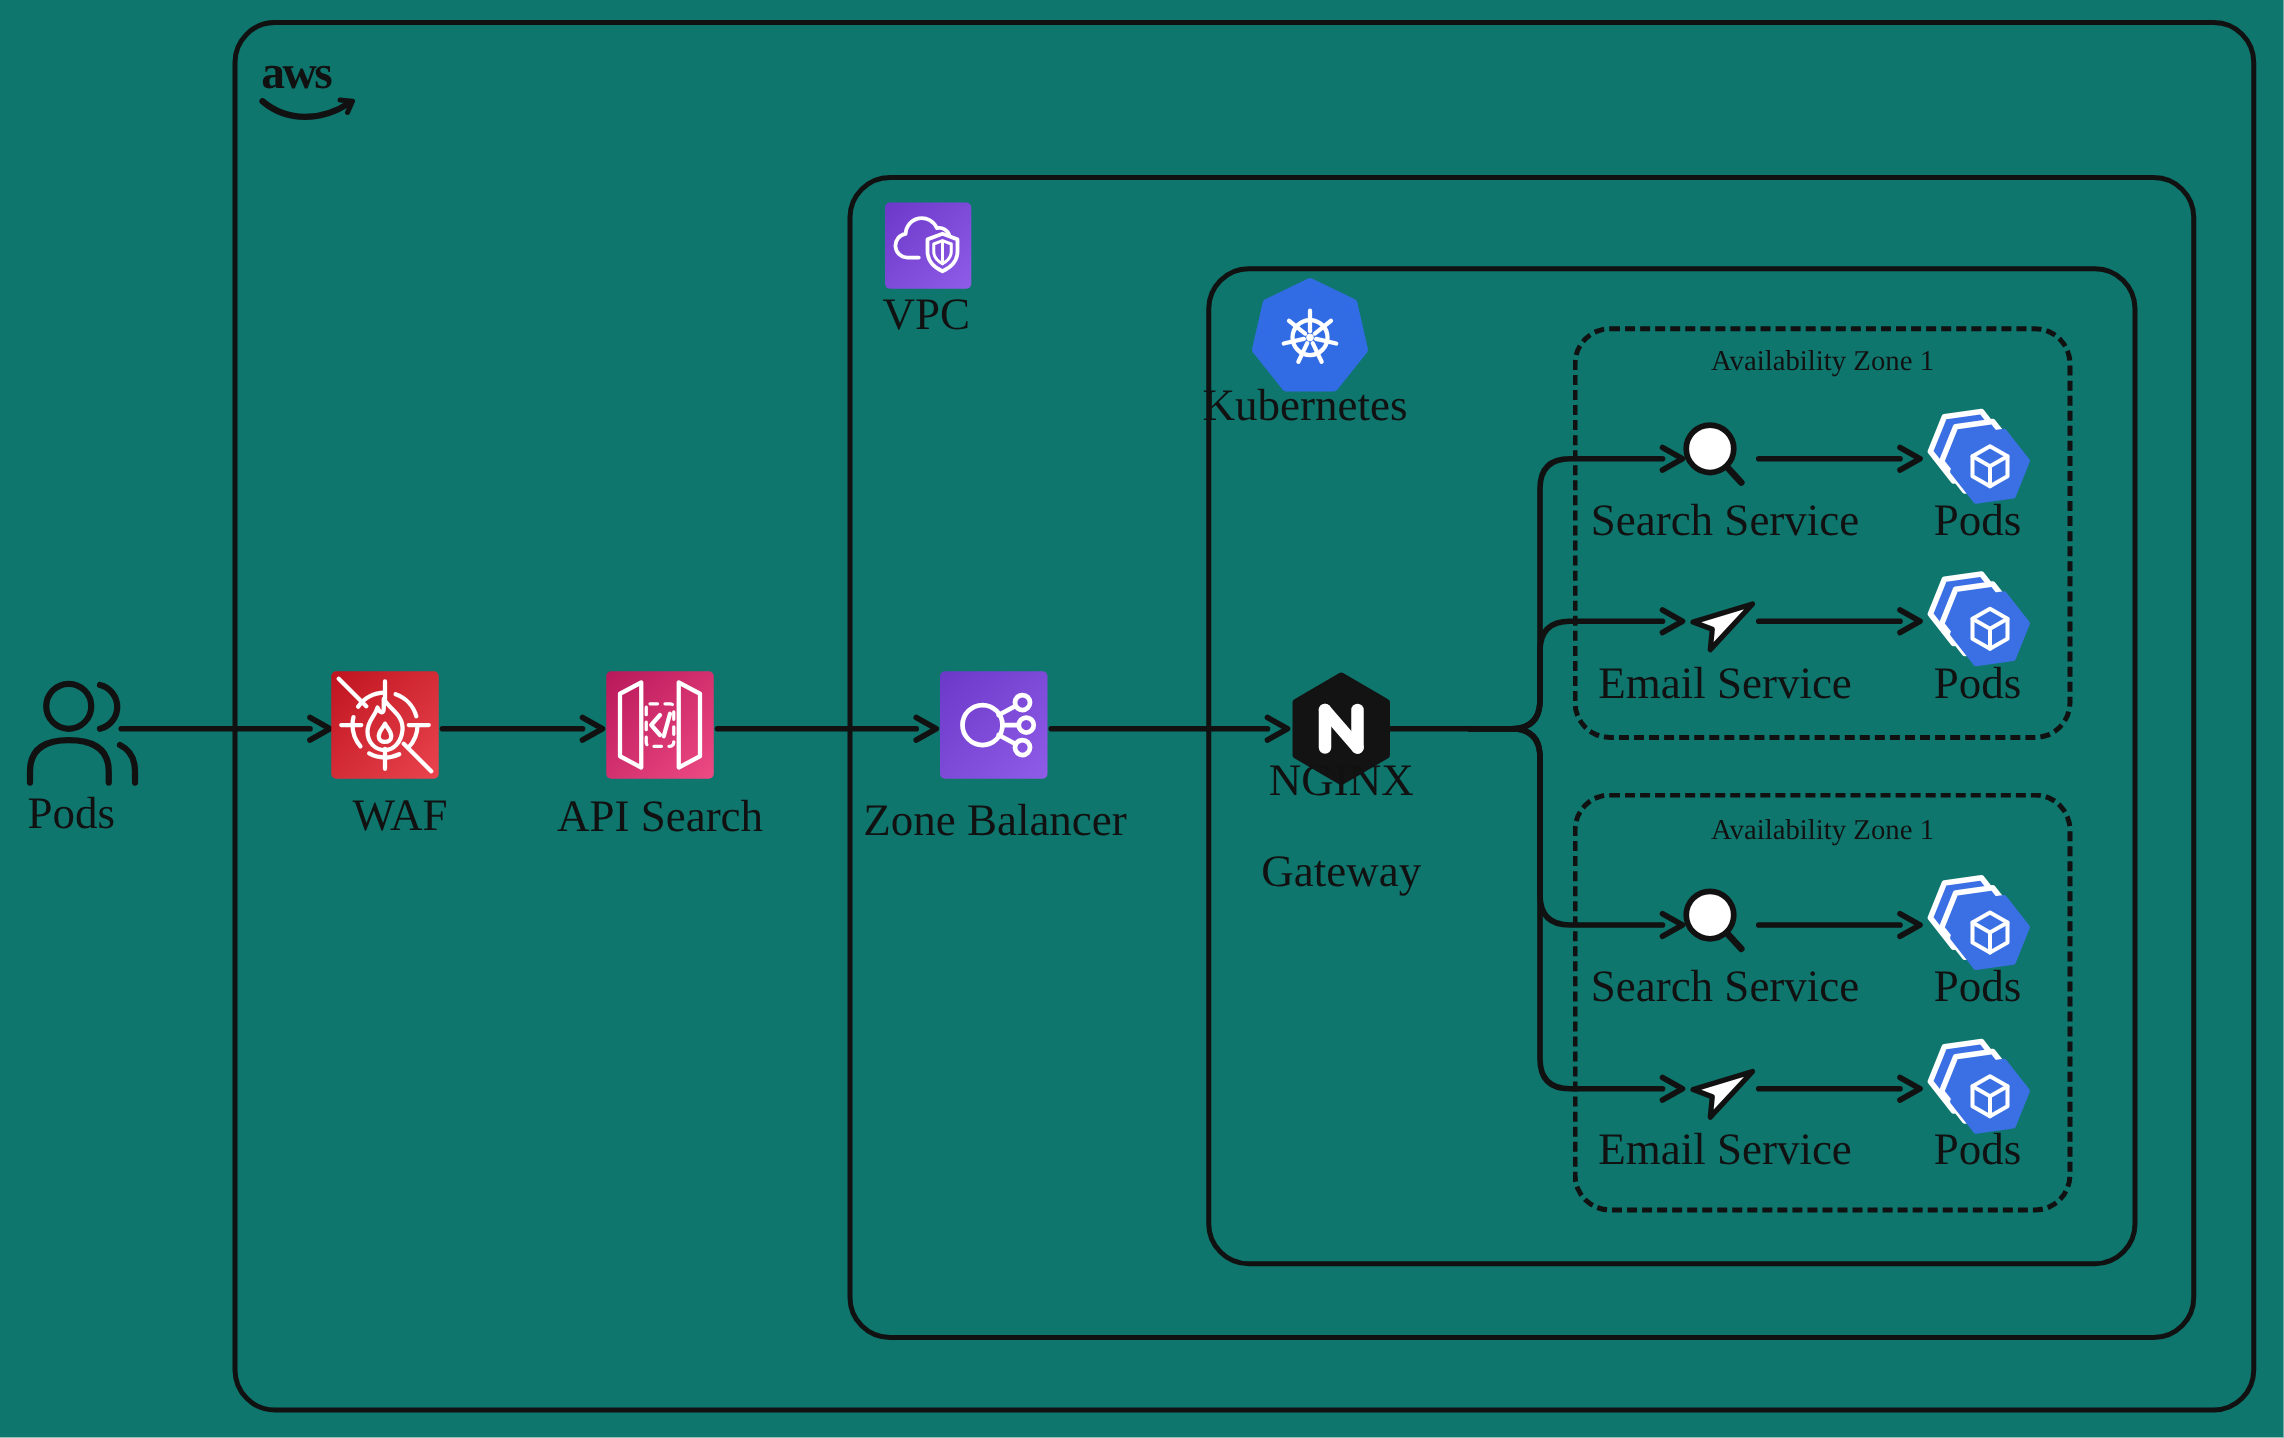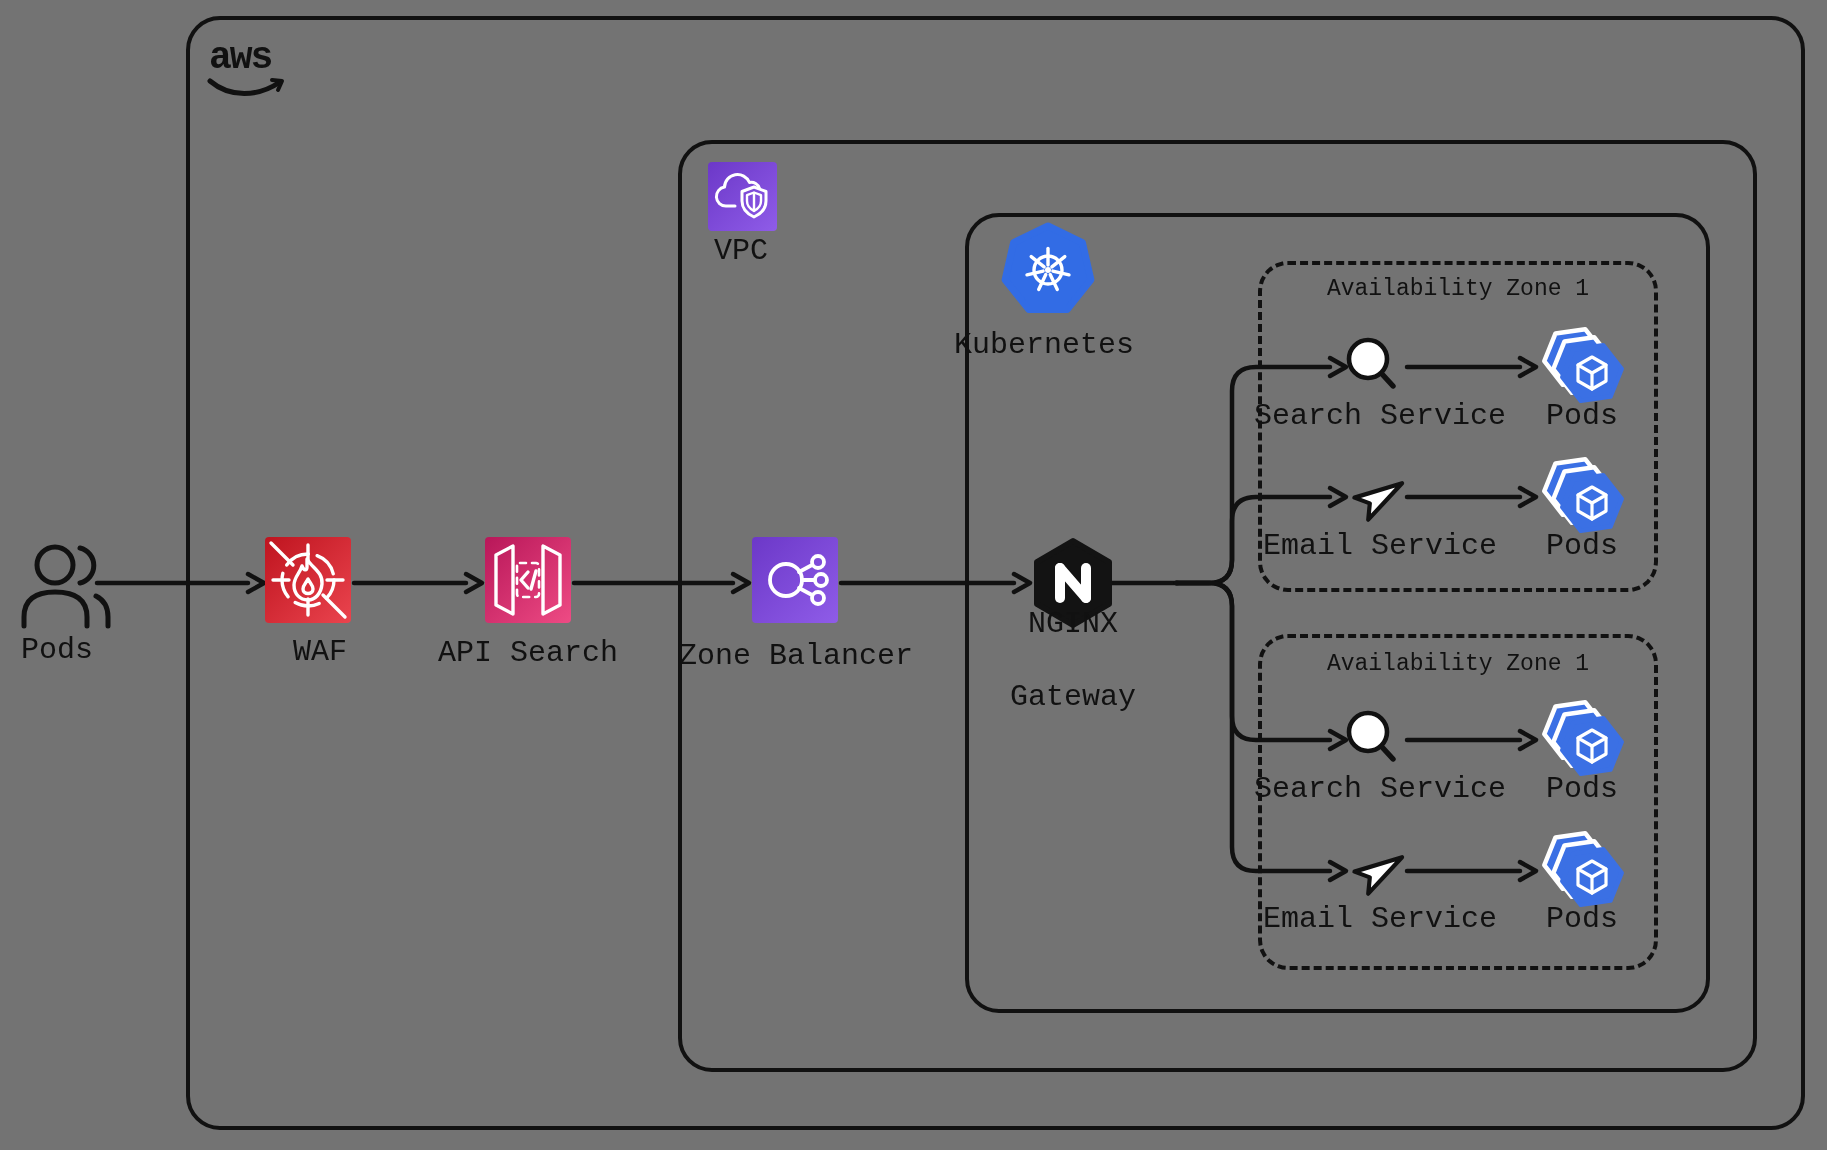--- a/index.html
+++ b/index.html
@@ -1,22 +1,22 @@
 <!DOCTYPE html>
 <html><head>
 <meta charset="utf-8">
 <style>
   html,body{margin:0;padding:0;background:#fff;}
   .canvas{
-    position:relative;width:1827px;height:1150px;background:#737373;
-    font-family:Liberation Mono, monospace;color:#111;overflow:hidden;
+    position:relative;width:1827px;height:1150px;background:#0f766e;
+    font-family:Liberation Serif, serif;color:#111;overflow:hidden;
   }
   .box{position:absolute;box-sizing:border-box;border:4px solid #111;border-radius:34px;background:transparent;}
   .box.dashed{border:4px dashed #111;border-radius:30px;}
-  .lbl{position:absolute;transform:translate(-50%,-50%);white-space:nowrap;font-size:30px;color:#111;}
+  .lbl{position:absolute;transform:translate(-50%,-50%);white-space:nowrap;font-size:36px;color:#111;}
   .lbl.small{font-size:23px;}
   .iconsq{position:absolute;border-radius:4px;}
   .iconsq svg{display:block;}
   .abs{position:absolute;}
   .awsword{position:absolute;font-size:38px;font-weight:bold;letter-spacing:-2px;color:#111;}
   svg{overflow:visible;}
 </style>
 </head>
 <body>
 
@@ -128,21 +128,21 @@
       <path d="M0,-5 L0,-21.5"></path>
       <path d="M3.9,-3.1 L16.8,-13.4"></path>
       <path d="M4.9,1.1 L21,4.8"></path>
       <path d="M2.2,4.5 L9.3,19.4"></path>
       <path d="M-2.2,4.5 L-9.3,19.4"></path>
       <path d="M-4.9,1.1 L-21,4.8"></path>
       <path d="M-3.9,-3.1 L-16.8,-13.4"></path>
     </g>
     <circle r="3" fill="#fff"></circle>
   </svg>
-  <div class="lbl" style="left:1044px;top:345px;">Kubernetes</div>
+  <div class="lbl" style="left:1044px;top:324px;">Kubernetes</div>
 
   <svg class="abs" style="left:1031px;top:536px;" width="84" height="94" viewBox="-42 -47 84 94">
     <polygon points="0,-42 36,-21 36,21 0,42 -36,21 -36,-21" fill="#131313" stroke="#131313" stroke-width="6" stroke-linejoin="round"></polygon>
     <g stroke="#fff" stroke-width="10" stroke-linecap="round" fill="none">
       <path d="M-13,15 V-15"></path>
       <path d="M-13,-15 L13,15"></path>
       <path d="M13,15 V-15"></path>
     </g>
   </svg>
   <div class="lbl" style="left:1073px;top:624px;">NGINX</div>

